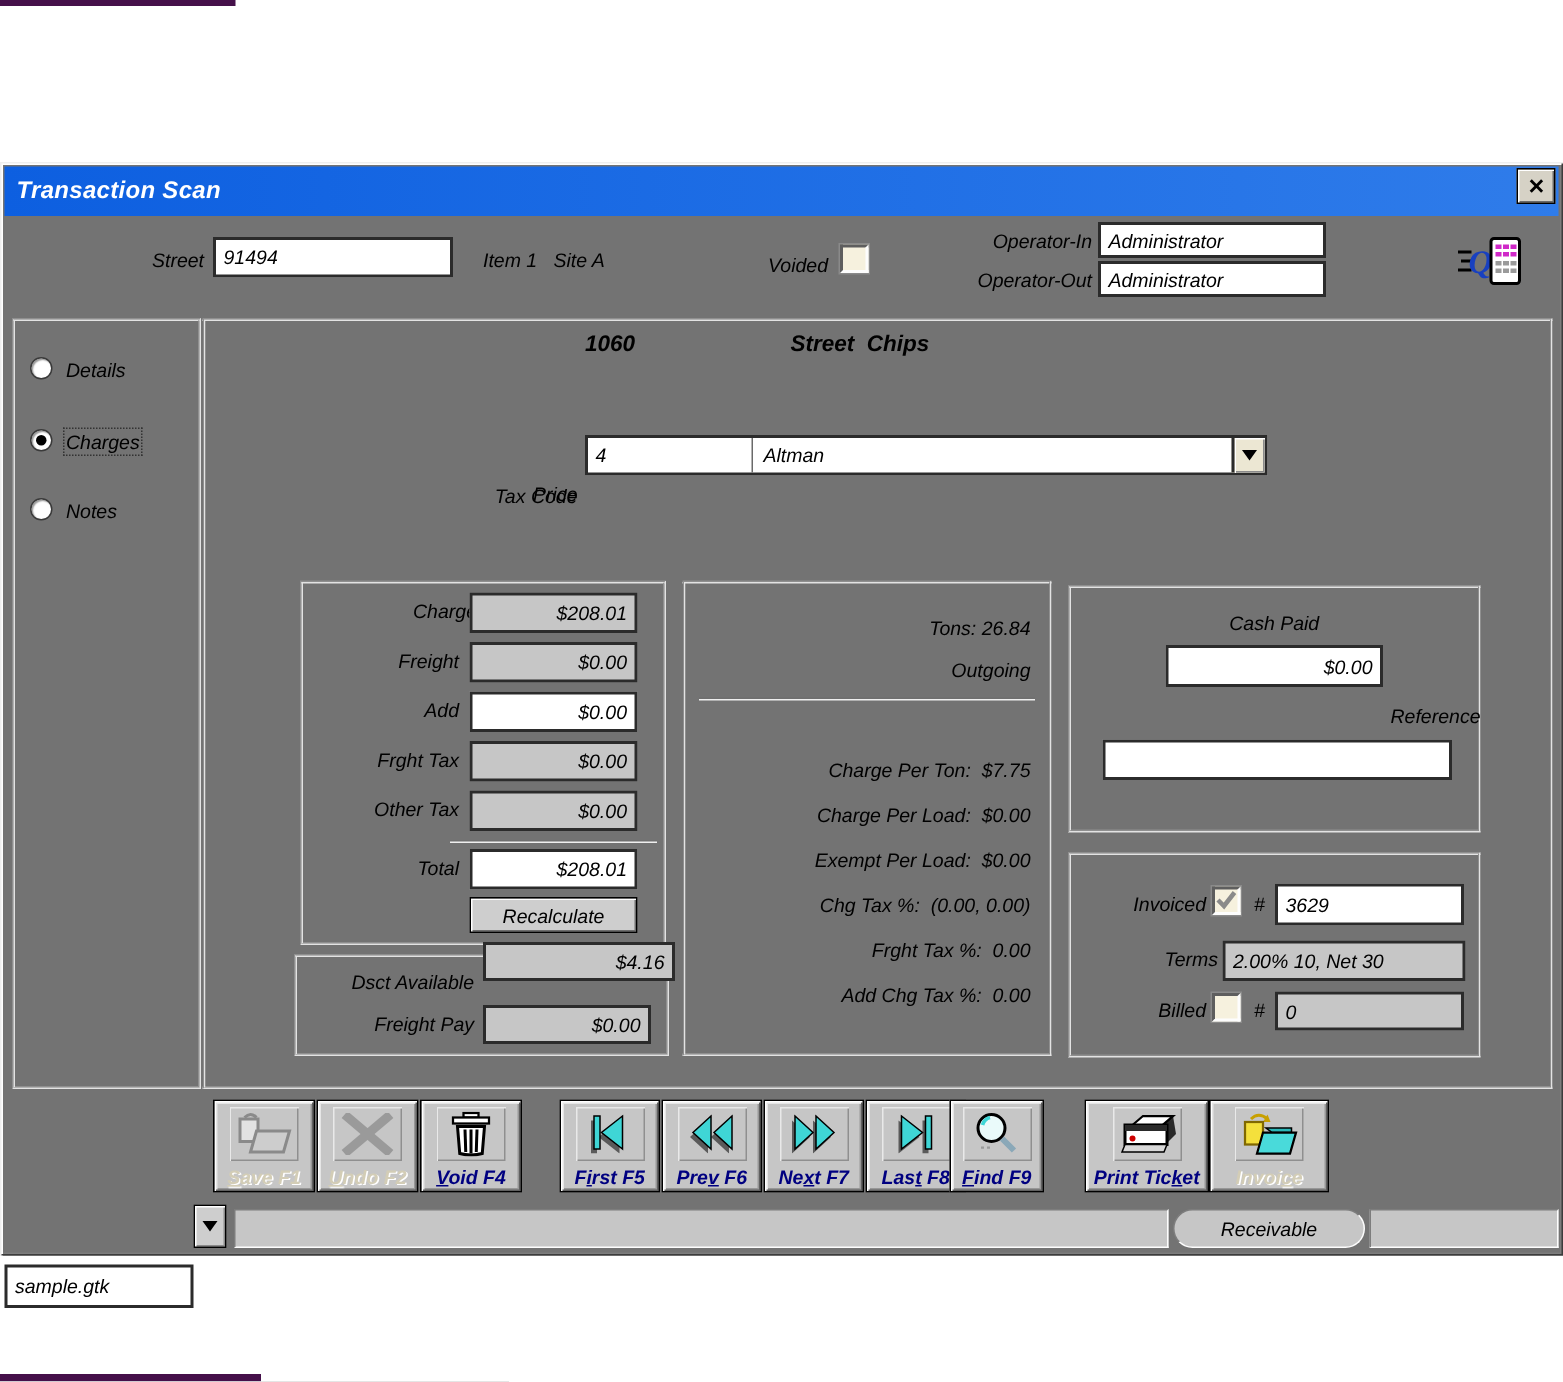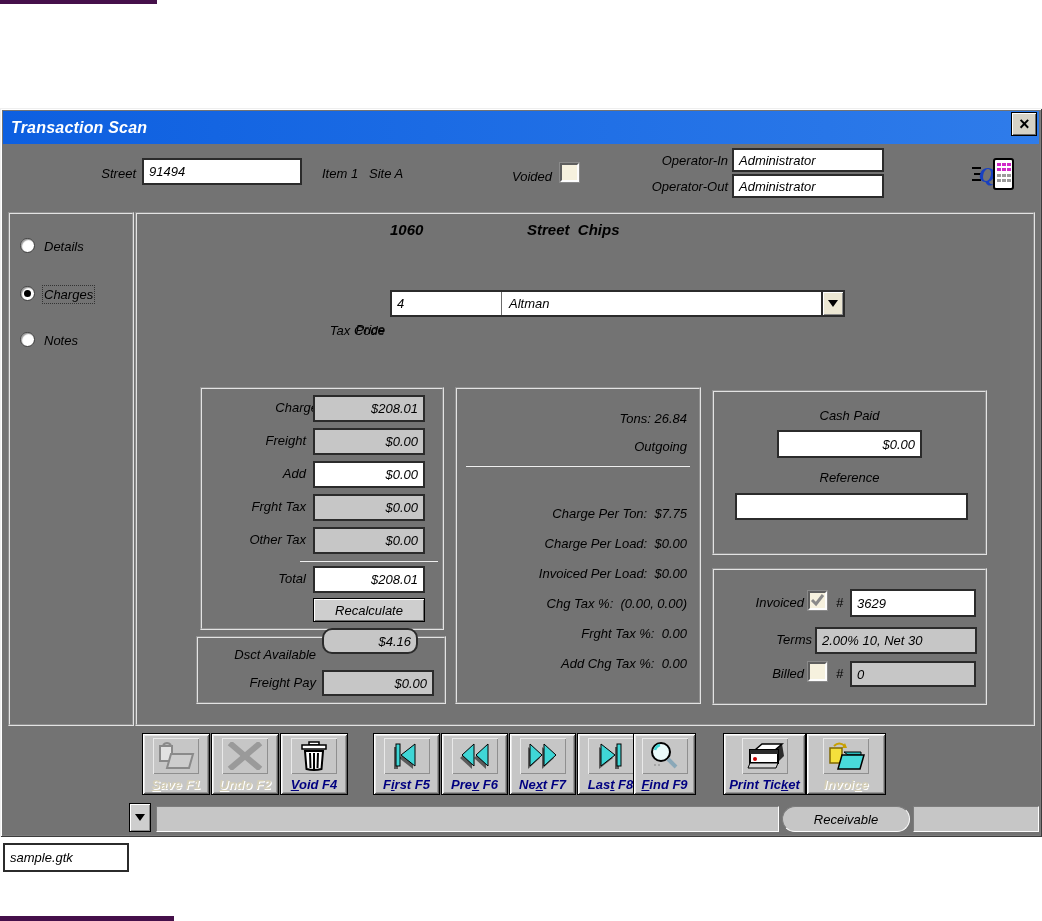--- a/index.html
+++ b/index.html
@@ -169,39 +169,39 @@
     <div class="fld gray vr" style="left:313px;top:419px;width:112px;height:27px;"><span>$0.00</span></div>
     <div class="hline" style="left:300px;top:452px;width:138px;"></div>
     <div class="lbl r" style="left:206px;top:463px;width:100px;">Total</div>
     <div class="fld white vr" style="left:313px;top:458px;width:112px;height:27px;"><span>$208.01</span></div>
     <div class="pushbtn" style="left:313px;top:490px;width:112px;height:24px;">
       <span>Recalculate</span>
     </div>
 
     <div class="grp" style="left:196px;top:528px;width:250px;height:68px;"></div>
     <div class="lbl r" style="left:200px;top:539px;width:116px;">Dsct Available</div>
-    <div class="fld gray vr" style="left:322px;top:520px;width:96px;height:26px;border-radius:10px;"><span>$4.16</span></div>
+    <div class="fld gray vr" style="left:322px;top:520px;width:128px;height:26px;"><span>$4.16</span></div>
     <div class="lbl r" style="left:200px;top:567px;width:116px;">Freight Pay</div>
     <div class="fld gray vr" style="left:322px;top:562px;width:112px;height:26px;"><span>$0.00</span></div>
 
     <div class="grp" style="left:455px;top:279px;width:246px;height:317px;"></div>
     <div class="lbl r" style="left:465px;top:303px;width:222px;">Tons: 26.84</div>
     <div class="lbl r" style="left:465px;top:331px;width:222px;">Outgoing</div>
     <div class="hline" style="left:466px;top:357px;width:224px;"></div>
     <div class="lbl r" style="left:465px;top:398px;width:222px;"><span>Charge Per Ton:</span>&nbsp;&nbsp;<span>$7.75</span></div>
     <div class="lbl r" style="left:465px;top:428px;width:222px;"><span>Charge Per Load:</span>&nbsp;&nbsp;<span>$0.00</span></div>
-    <div class="lbl r" style="left:465px;top:458px;width:222px;"><span>Invoiced Per Load:</span>&nbsp;&nbsp;<span>$0.00</span></div>
+    <div class="lbl r" style="left:465px;top:458px;width:222px;"><span>Exempt Per Load:</span>&nbsp;&nbsp;<span>$0.00</span></div>
     <div class="lbl r" style="left:465px;top:488px;width:222px;"><span>Chg Tax %:</span>&nbsp;&nbsp;<span>(0.00, 0.00)</span></div>
     <div class="lbl r" style="left:465px;top:518px;width:222px;"><span>Frght Tax %:</span>&nbsp;&nbsp;<span>0.00</span></div>
     <div class="lbl r" style="left:465px;top:548px;width:222px;"><span>Add Chg Tax %:</span>&nbsp;&nbsp;<span>0.00</span></div>
 
     <div class="grp" style="left:712px;top:282px;width:275px;height:165px;"></div>
     <div class="lbl c" style="left:712px;top:300px;width:275px;">Cash Paid</div>
     <div class="fld white vr" style="left:777px;top:322px;width:145px;height:28px;"><span>$0.00</span></div>
-    <div class="lbl c" style="left:712px;top:362px;width:275px;">Reference</div>
+    <div class="lbl c" style="left:712px;top:362px;width:275px;text-align:right;">Reference</div>
     <div class="fld white" style="left:735px;top:385px;width:233px;height:27px;"><span></span></div>
 
     <div class="grp" style="left:712px;top:460px;width:275px;height:137px;"></div>
     <div class="lbl r" style="left:712px;top:487px;width:92px;">Invoiced</div>
     <div class="chk" style="left:808px;top:483px;">
       <svg width="15" height="15" viewBox="0 0 15 15">
         <path d="M2 7 L6 11 L13 2" fill="none" stroke="#8a8a8a" stroke-width="3"></path>
       </svg>
     </div>
     <div class="lbl" style="left:836px;top:487px;">#</div>

